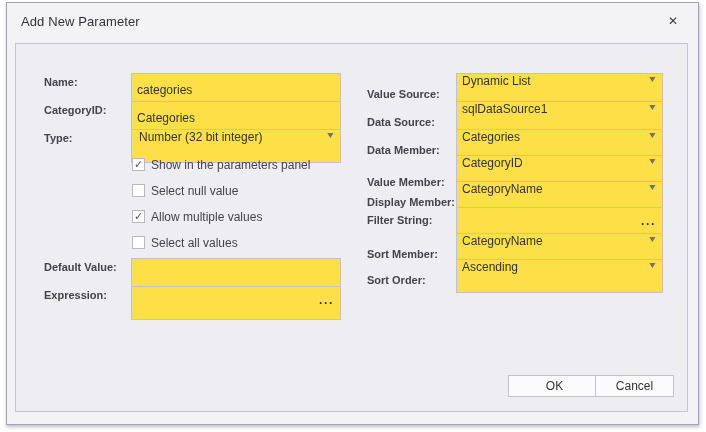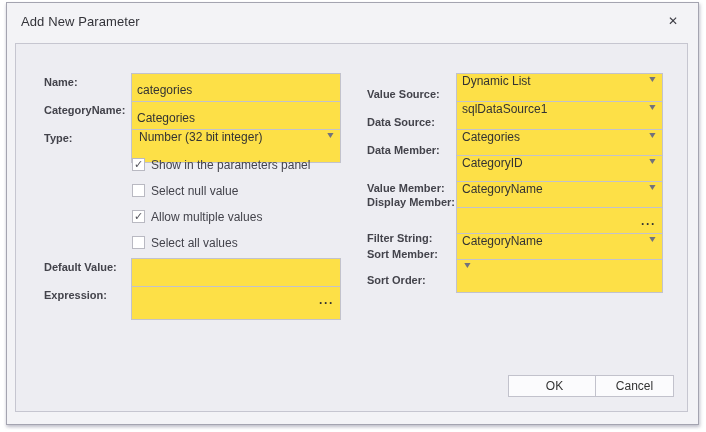--- a/index.html
+++ b/index.html
@@ -74,21 +74,21 @@
   <div class="titlebar">
     <div class="title">Add New Parameter</div>
     <div class="close-btn">✕</div>
   </div>
 
   <div class="panel">
 
     <div class="lbl left-lbl" style="top:32px">Name:</div>
     <input class="field left-field" style="top: 29px;" value="categories">
 
-    <div class="lbl left-lbl" style="top:60px">CategoryName:</div>
+    <div class="lbl left-lbl" style="top:60px">CategoryID:</div>
     <input class="field left-field" style="top: 57px;" value="Categories">
 
     <div class="lbl left-lbl" style="top:88px">Type:</div>
     <div class="field combo left-field" style="top:85px">
       <span class="val">Number (32 bit integer)</span>
       <span class="arrow">▾</span>
     </div>
 
     <div class="cb-row" style="left:116px;top:113px;width:210px">
       <span class="cb-box">✓</span>
@@ -127,46 +127,47 @@
       <span class="val">sqlDataSource1</span>
       <span class="arrow">▾</span>
     </div>
 
     <div class="lbl right-lbl" style="top:88px">Data Member:</div>
     <div class="field combo right-field" style="top:85px">
       <span class="val">Categories</span>
       <span class="arrow">▾</span>
     </div>
 
-    <div class="lbl right-lbl" style="top:126px">Value Member:</div>
+    <div class="lbl right-lbl" style="top:120px">Value Member:</div>
     <div class="field combo right-field" style="top:111px">
       <span class="val">CategoryID</span>
       <span class="arrow">▾</span>
     </div>
 
     <div class="lbl right-lbl" style="top:140px">Display Member:</div>
     <div class="field combo right-field" style="top:137px">
       <span class="val">CategoryName</span>
       <span class="arrow">▾</span>
     </div>
 
-    <div class="lbl right-lbl" style="top:176px">Filter String:</div>
+    <div class="lbl right-lbl" style="top:158px">Filter String:</div>
     <div class="field ellipsis-field right-field" style="top:163px">
       <span class="val"></span>
       <span class="ellipsis-btn">···</span>
     </div>
 
     <div class="lbl right-lbl" style="top:192px">Sort Member:</div>
     <div class="field combo right-field" style="top:189px">
       <span class="val">CategoryName</span>
       <span class="arrow">▾</span>
     </div>
 
     <div class="lbl right-lbl" style="top:218px">Sort Order:</div>
     <div class="field combo right-field" style="top:215px">
+      <span class="val">Ascending</span>
       <span class="arrow">▾</span>
     </div>
 
     <div class="btn" style="left:492px;top:331px;width:93px">OK</div>
     <div class="btn" style="left:579px;top:331px;width:79px">Cancel</div>
 
   </div>
 </div>
 
 </body></html>

